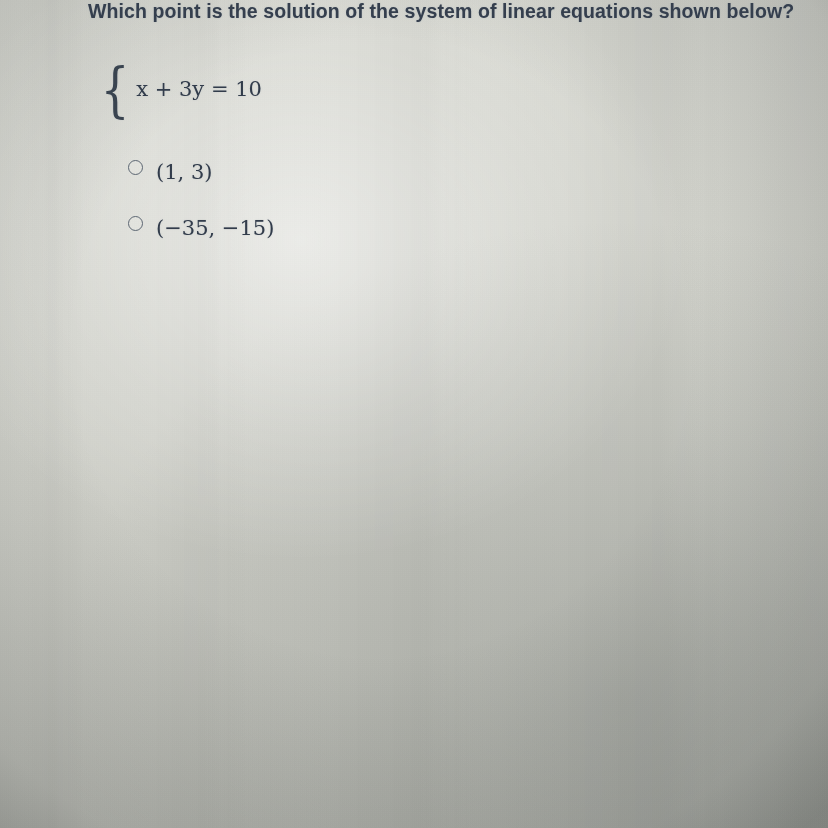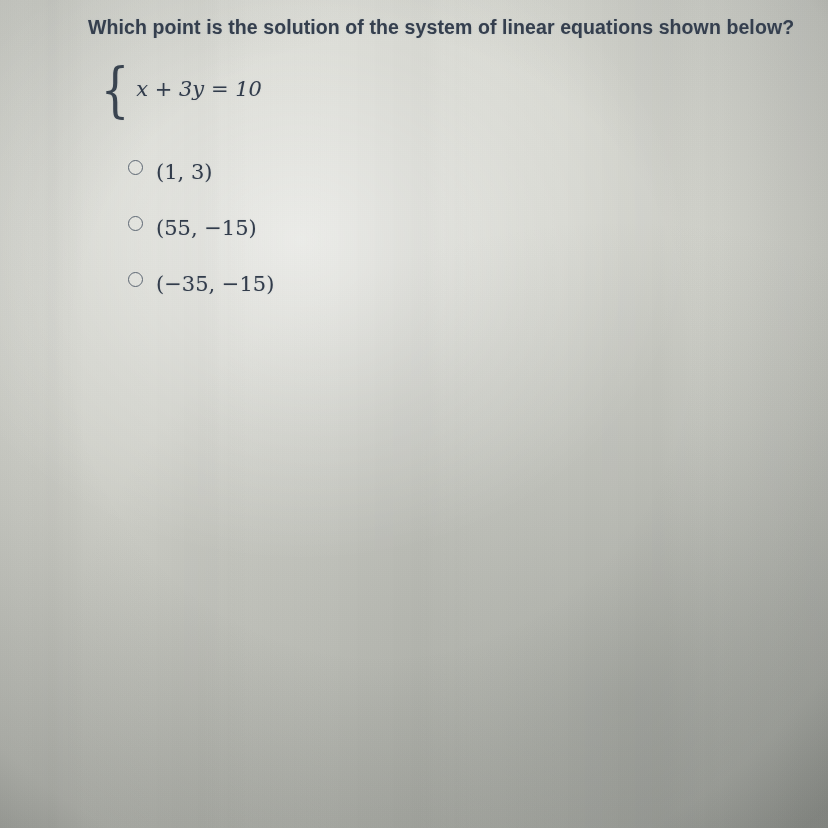--- a/index.html
+++ b/index.html
@@ -67,21 +67,21 @@
 
   #content {
     position: absolute;
     inset: 0;
     z-index: 3;
   }
 
   .question-text {
     position: absolute;
     left: 88px;
-    top: 16px;
+    top: 0;
     width: 720px;
     font-size: 19.5px;
     font-weight: bold;
     letter-spacing: 0.1px;
     color: #353f4e;
     text-shadow: 0 0 1.4px rgba(150,160,170,0.55);
     font-family: "Liberation Sans", sans-serif;
   }
 
   
@@ -101,21 +101,20 @@
     font-weight: 300;
     color: #3a4450;
     margin-right: 2px;
     transform: scaleX(0.75);
     transform-origin: center;
   }
   .eq-stack {
     display: flex;
     flex-direction: column;
     gap: 21px;
-    font-style: italic;
   }
   .eq {
     font-family: "DejaVu Serif", serif;
     font-size: 21px;
     line-height: 25px;
     white-space: nowrap;
     color: #323c4b;
   }
 
   
@@ -165,24 +164,20 @@
       </div>
     </div>
 
     <div class="options">
       <div class="option">
         <span class="radio"></span>
         <span class="option-label">(1, 3)</span>
       </div>
       <div class="option">
         <span class="radio"></span>
-        <span class="option-label">(55, −15)</span>
-      </div>
-      <div class="option">
-        <span class="radio"></span>
         <span class="option-label">(−35, −15)</span>
       </div>
     </div>
   </div>
 
   <div id="grain"></div>
   <div id="vignette"></div>
 </div>
 
 </body></html>

